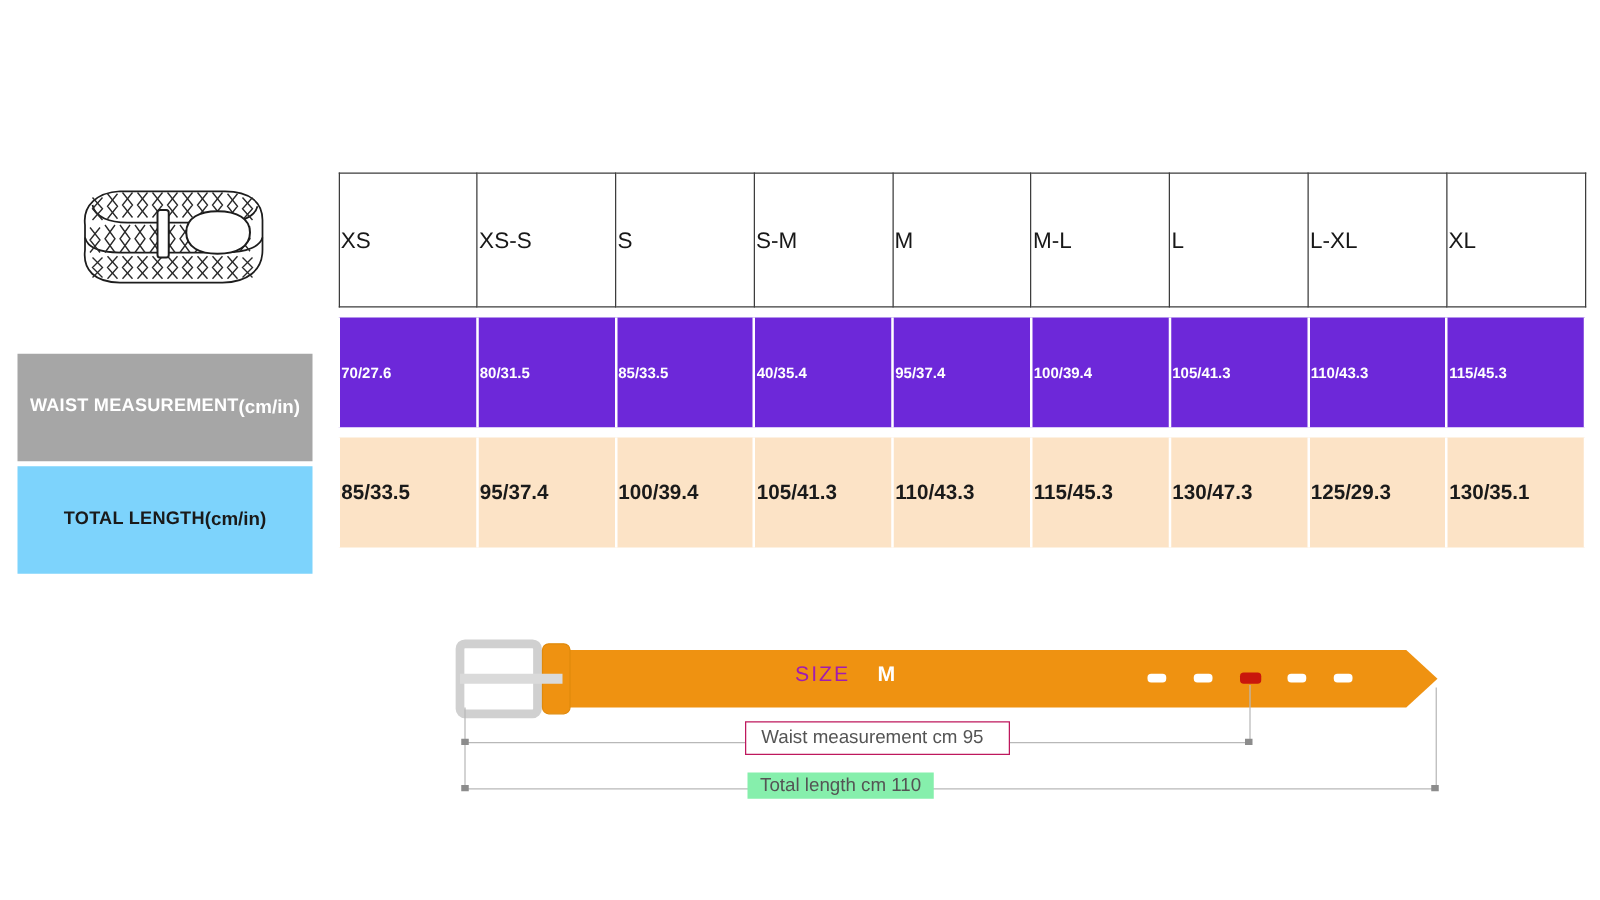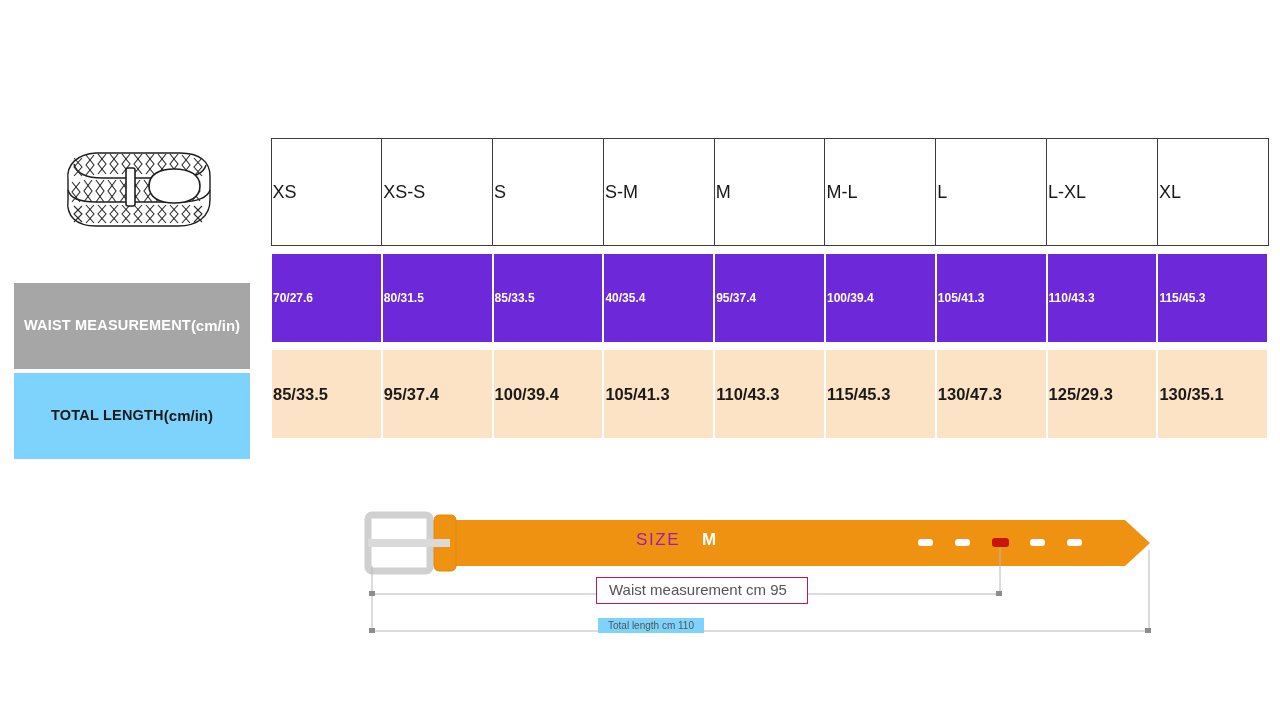--- a/index.html
+++ b/index.html
@@ -114,22 +114,22 @@
     background: #ffffff;
     font-size: 15px;
     color: #545454;
     white-space: nowrap;
     margin-left: 36px;
   }
   #length-callout {
     position: absolute;
     left: 598px; top: 618px;
     padding: 2px 10px;
-    background: #7dd3fc;
-    font-size: 10px;
+    background: #86efac;
+    font-size: 15px;
     color: #545454;
     white-space: nowrap;
   }
 </style>
 </head>
 <body>
 
 <svg id="belt-illustration" viewBox="0 0 170 100" xmlns="http://www.w3.org/2000/svg">
   <g fill="none" stroke="#1d1d1d" stroke-width="1.4">
     <path d="M16 40 C14 24 26 14 44 13 L128 13 C148 13 158 22 158 36 L158 60

